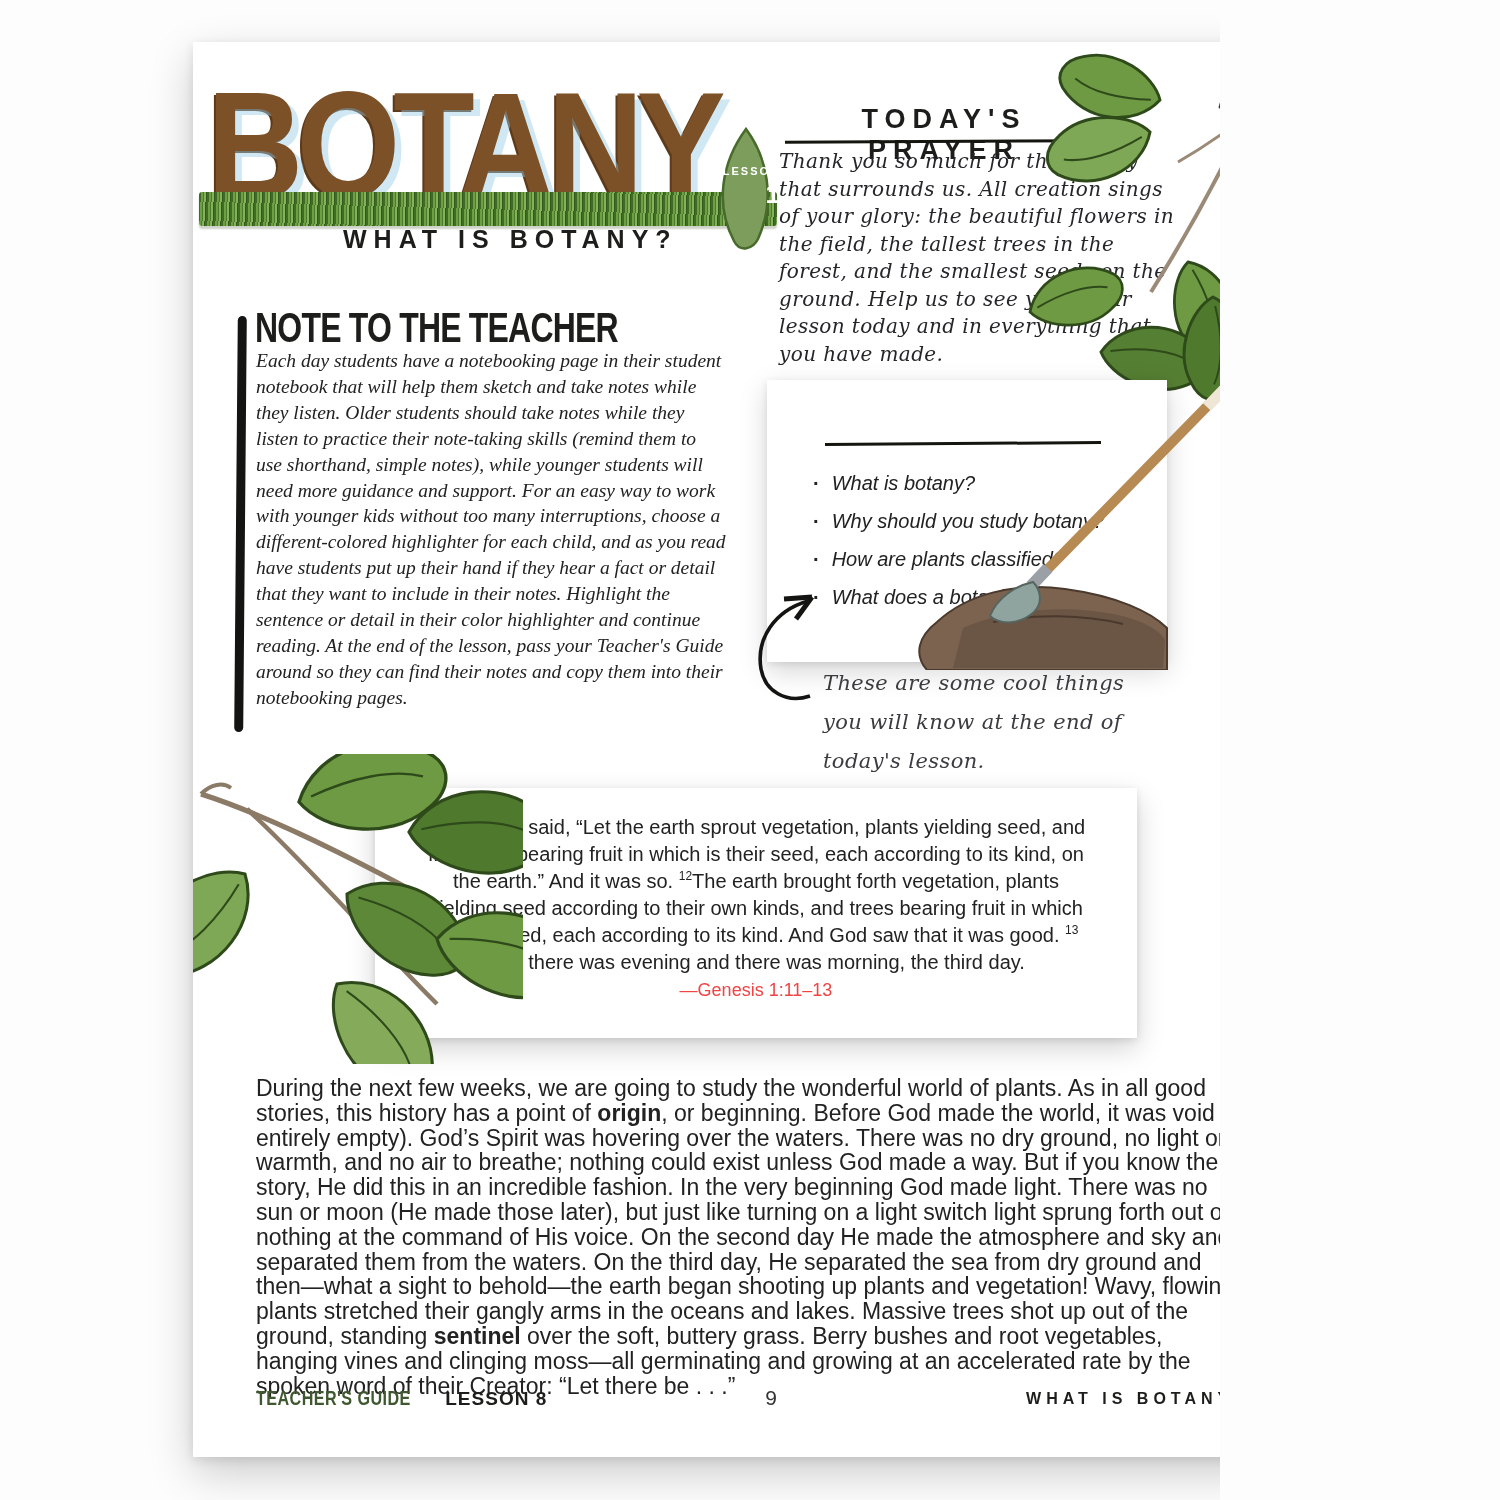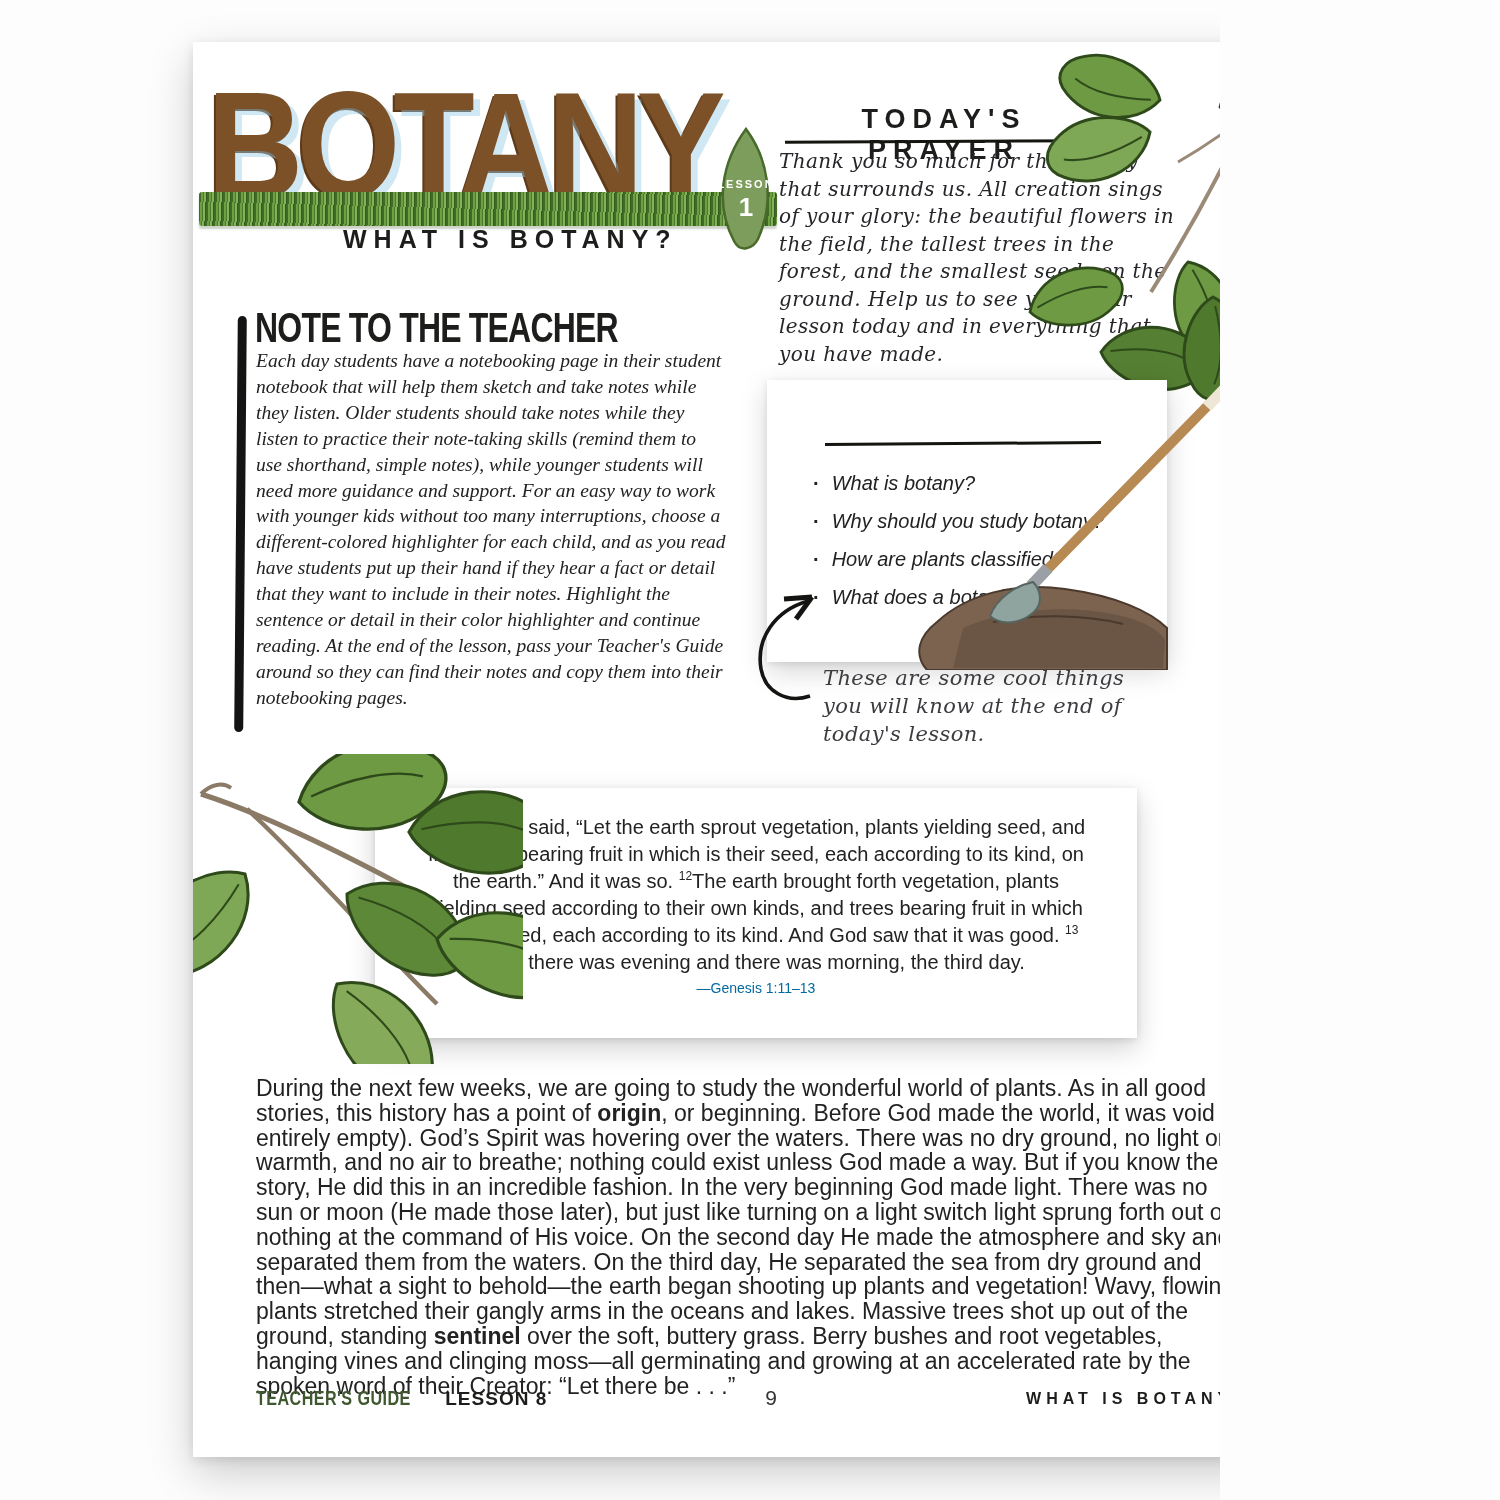--- a/index.html
+++ b/index.html
@@ -11,21 +11,21 @@
 
   
   .botany-title{left:14px;top:28px;font-size:136px;font-weight:800;letter-spacing:-7px;
     color:#7d5128;transform:scale(.98,1.1);transform-origin:left top;
     text-shadow:7px 6px 0 rgba(150,205,230,.45), -2px 2px 0 #5d3a1a;line-height:1;}
   .grass{left:6px;top:150px;width:578px;height:34px;border-radius:3px;
     background:repeating-linear-gradient(93deg,#3f6b25 0 2px,#6f9f45 2px 4px,#4a7a2c 4px 5px,#85b35a 5px 7px,#33591d 7px 8px);
     box-shadow:0 3px 2px rgba(60,80,40,.25);}
   .subtitle{left:150px;top:183px;font-size:25px;font-weight:bold;letter-spacing:7px;}
   .lesson-badge{left:519px;top:85px;width:68px;height:128px;}
-  .lesson-badge .txt{position:absolute;width:100%;text-align:center;color:#fff;margin-top:13px;}
+  .lesson-badge .txt{position:absolute;width:100%;text-align:right;color:#fff;}
   .lesson-label{top:38px;font-size:11px;letter-spacing:2px;font-weight:bold;}
   .lesson-number{top:52px;font-size:26px;font-weight:800;}
 
   
   .prayer-heading{left:598px;top:62px;width:306px;text-align:center;font-size:27px;
     font-weight:bold;letter-spacing:7px;}
   .prayer-rule{left:592px;top:98px;width:312px;height:3px;background:#15150f;transform:rotate(-.3deg);}
   .script{font-family:"DejaVu Serif",serif;font-style:italic;color:#26262a;letter-spacing:.4px;}
   .prayer-body{left:586px;top:106px;width:408px;font-size:20px;line-height:27.5px;}
 
@@ -39,29 +39,29 @@
 
   
   .seeds-box{left:574px;top:338px;width:400px;height:282px;background:#fff;
     box-shadow:0 9px 26px rgba(0,0,0,.17),0 2px 7px rgba(0,0,0,.09);}
   .seeds-heading{position:absolute;left:0;top:26px;width:100%;text-align:center;
     font-size:23px;font-weight:bold;letter-spacing:6px;}
   .seeds-rule{position:absolute;left:58px;top:62px;width:276px;height:3px;background:#15150f;transform:rotate(-.4deg);}
   .seeds-list{position:absolute;left:46px;top:84px;margin:0;padding:0;list-style:none;
     font-size:20px;font-style:italic;line-height:38px;color:#222;}
   .seeds-list li::before{content:"·";font-weight:bold;margin-right:12px;font-style:normal;}
-  .seeds-caption{left:630px;top:622px;width:330px;font-size:21px;line-height:28px;color:#3c3c40;}
+  .seeds-caption{left:630px;top:622px;width:330px;font-size:21px;line-height:39px;color:#3c3c40;}
 
   
   .scripture-box{left:182px;top:746px;width:762px;height:250px;background:#fff;
     box-shadow:0 10px 26px rgba(0,0,0,.18),0 2px 7px rgba(0,0,0,.10);
     padding:26px 46px;box-sizing:border-box;text-align:center;}
   .scripture-box .verse{margin:0;font-size:20px;line-height:27px;color:#222;}
   .scripture-box sup{font-size:12px;line-height:0;}
-  .scripture-box .attrib{margin:4px 0 0;font-size:14px;color:#0369a1;}
+  .scripture-box .attrib{margin:4px 0 0;font-size:18px;color:#ef4444;}
 
   
   .main-text{left:63px;top:1034px;width:994px;font-size:23px;line-height:24.8px;color:#222;}
   .b{font-weight:bold;}
 
   
   .footer-left{left:63px;top:1346px;font-size:19px;white-space:nowrap;}
   .footer-brand{color:#40582f;font-weight:800;letter-spacing:.5px;transform:scale(.85,1.1);
     display:inline-block;transform-origin:left bottom;}
   .footer-lesson{font-weight:800;letter-spacing:1px;margin-left:2px;}

